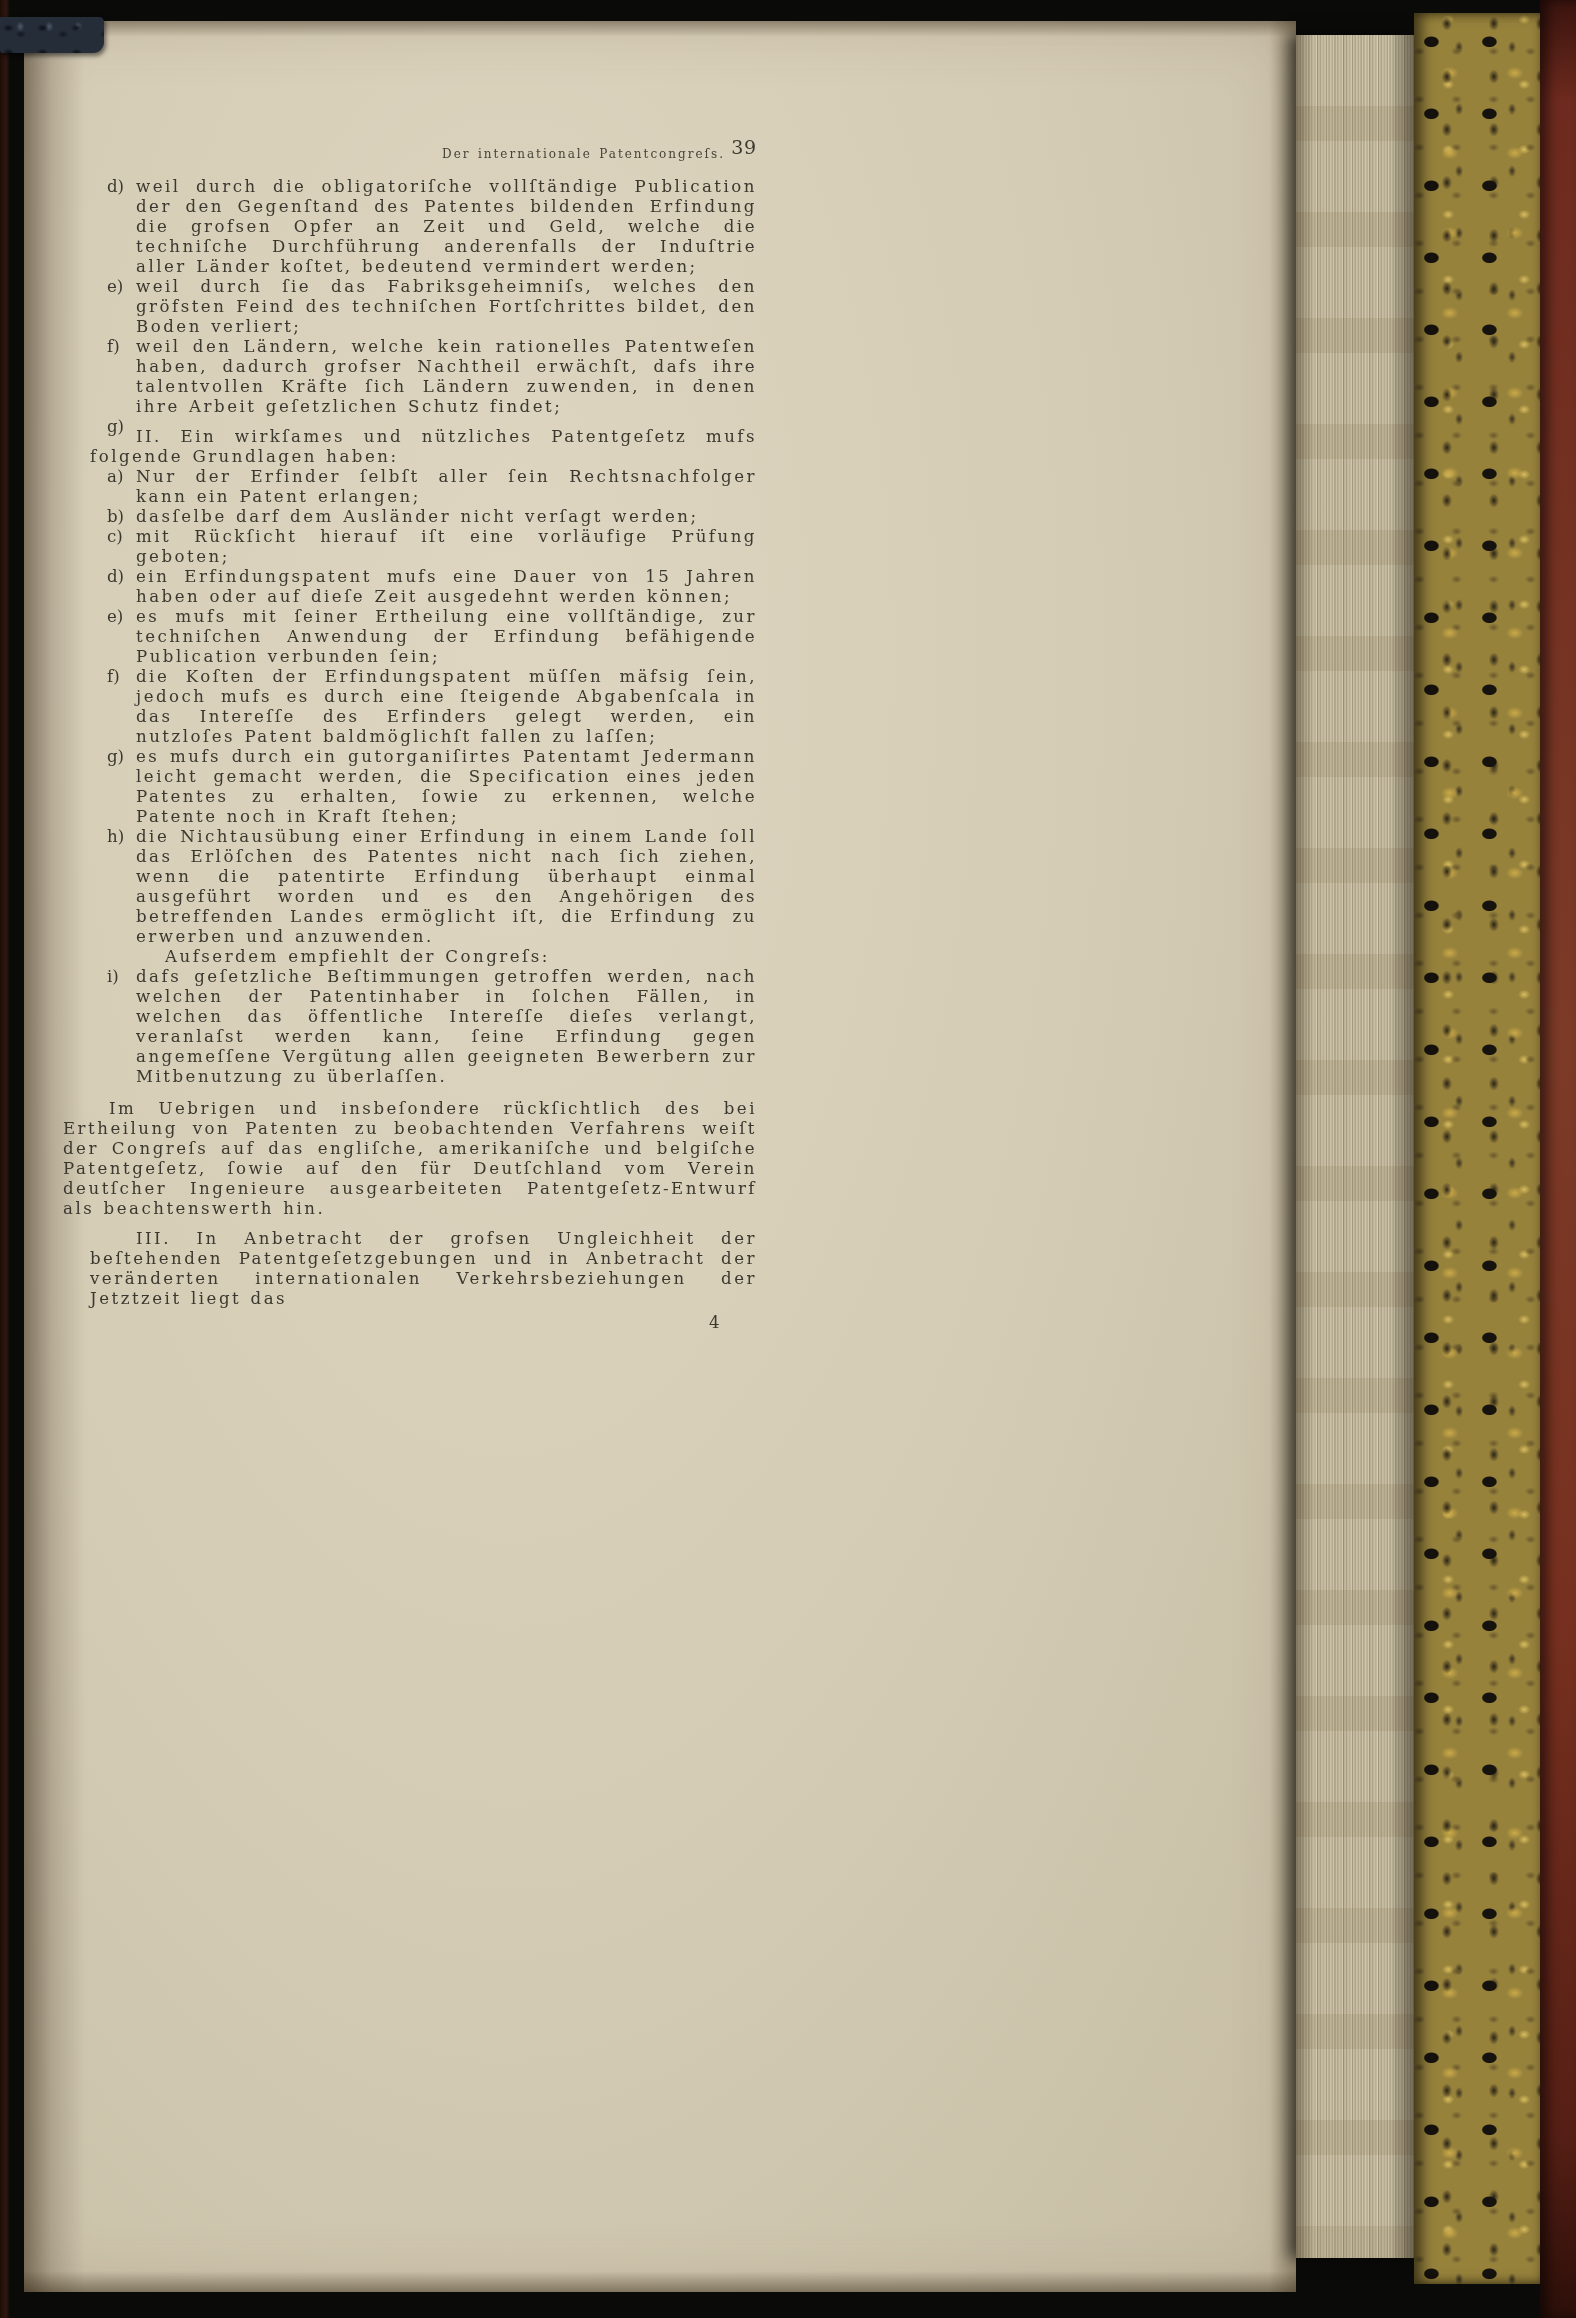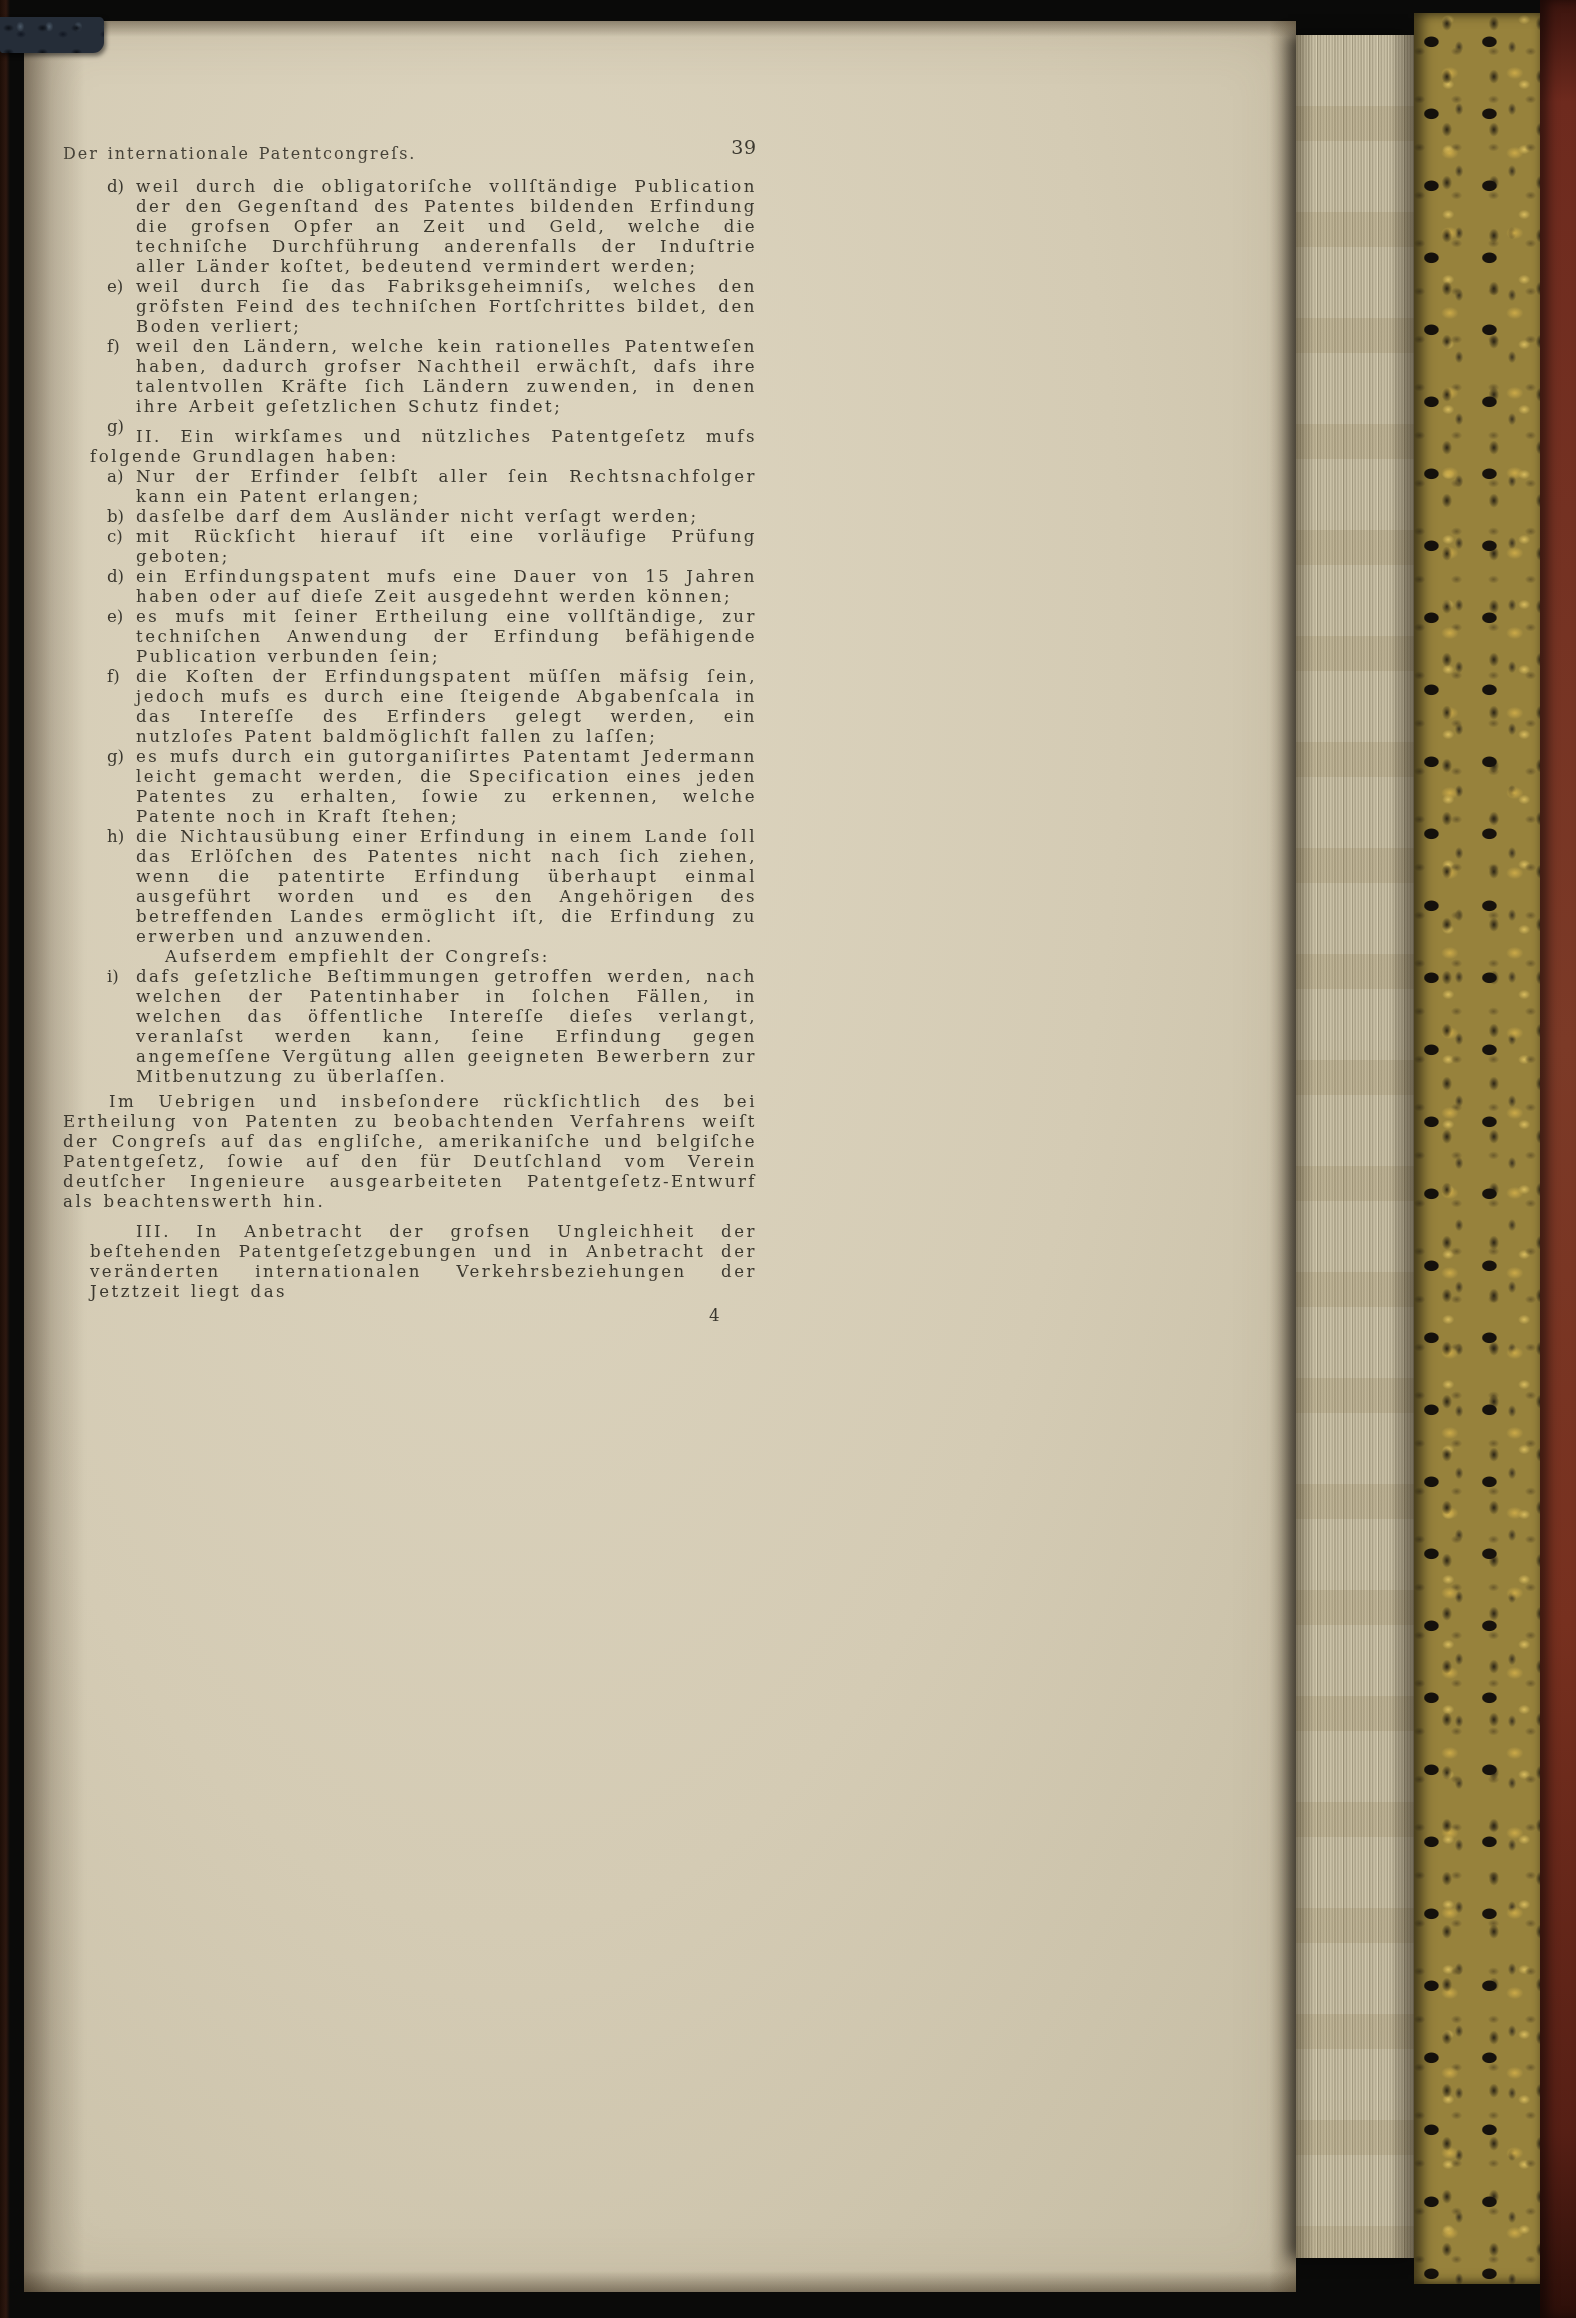--- a/index.html
+++ b/index.html
@@ -77,32 +77,32 @@
   
   .text-block{
     position:absolute;left:39px;top:118px;width:694px;
     color:#3b382f;font-size:16.6px;line-height:20px;
     letter-spacing:2.5px;word-spacing:1.6px;
     text-rendering:optimizeLegibility;
     hyphens:auto;
   }
   .header{position:relative;height:27px;margin-bottom:11px;}
   .header .title{
-    position:absolute;left:0;right:32px;top:5.5px;text-align:left;
-    font-size:16px;letter-spacing:2px;color:#474339;
+    position:absolute;left:0;right:32px;top:5.5px;text-align:right;
+    font-size:12px;letter-spacing:2px;color:#474339;
   }
   .header .pagenum{
     position:absolute;right:0;top:-1.6px;font-size:19px;letter-spacing:0.8px;color:#3b382f;
   }
   .item{position:relative;padding-left:73px;text-align:justify;}
   .item .label{position:absolute;left:44px;top:0;letter-spacing:0;}
   .para{text-align:justify;text-indent:46px;}
   .note{padding-left:102px;}
   .mt13{margin-top:10.2px;margin-left:27px;}
-  .mt3{margin-top:5px;}
+  .mt3{margin-top:12px;}
   .signature{margin-top:4px;padding-left:646px;font-size:16.6px;}
 </style>
 </head>
 <body>
 
 <div class="left-edge"></div>
 
 <div class="page">
   <div class="gutter-shadow"></div>
   <div class="right-shadow"></div>

